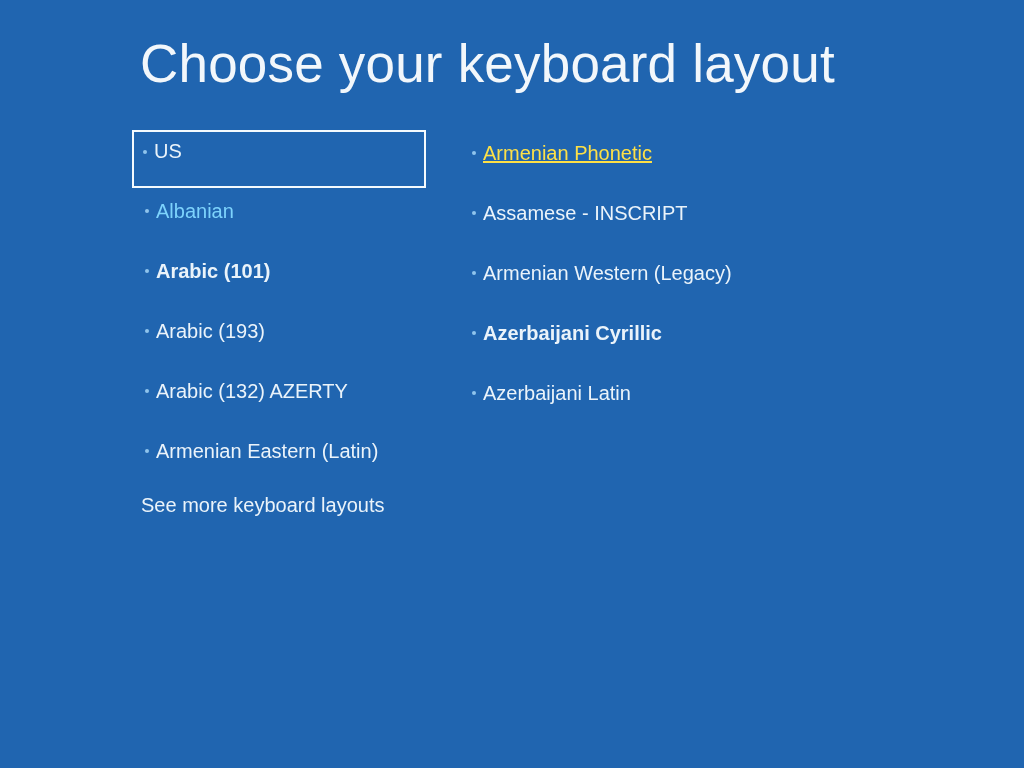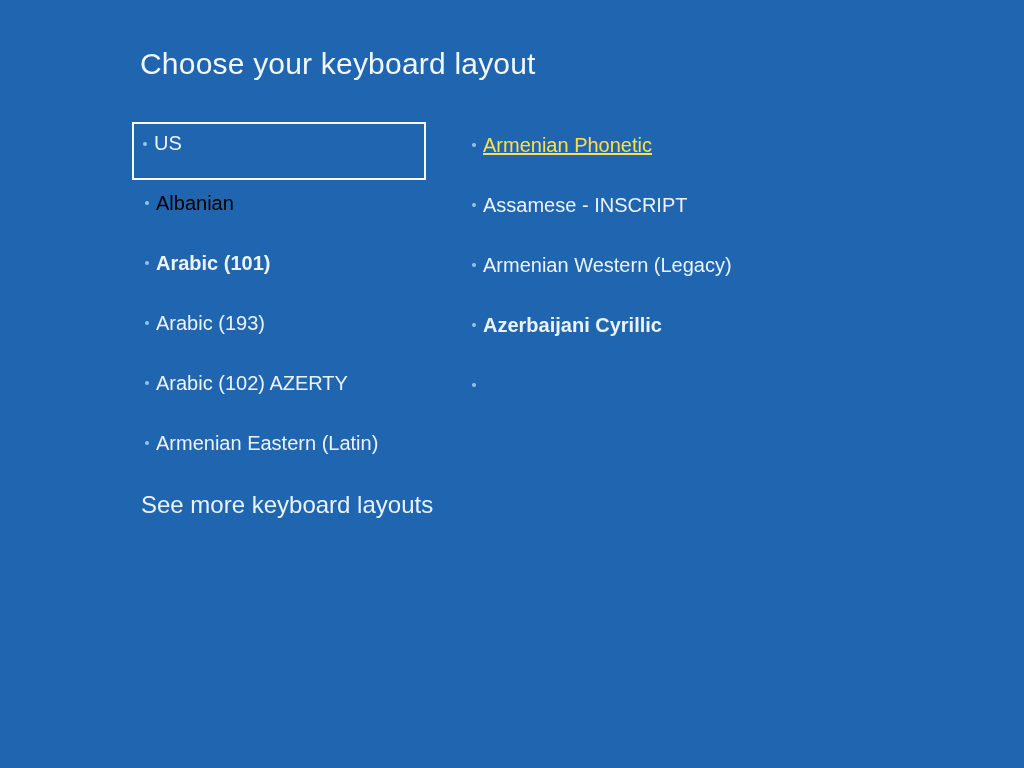--- a/index.html
+++ b/index.html
@@ -20,33 +20,33 @@
     width: 1024px;
     height: 768px;
     background: #2065B0;
   }
 
   
   #page-title {
     position: absolute;
     left: 140px;
     top: 38px;
-    font-size: 30px;
+    font-size: 53px;
     font-weight: 300;
     line-height: 52px;
     color: #F2F7FB;
     letter-spacing: 0.2px;
     white-space: nowrap;
   }
 
   
   #layout-list {
     position: absolute;
     left: 0;
-    top: 4px;
+    top: 12px;
     width: 1024px;
     height: 546px;
   }
   .column {
     position: absolute;
     top: 118px;
     width: 400px;
   }
   #column-left  { left: 132px; }
   #column-right { left: 459px; }
@@ -87,21 +87,21 @@
     line-height: 26px;
     color: #EAF3FA;
     white-space: nowrap;
   }
 
   
   #see-more-link {
     position: absolute;
     left: 141px;
     top: 492px;
-    font-size: 24px;
+    font-size: 20px;
     font-weight: 300;
     line-height: 26px;
     color: #EAF3FA;
     white-space: nowrap;
     cursor: pointer;
   }
 </style>
 </head>
 <body style="background: rgb(32, 101, 176);">
 
@@ -110,33 +110,33 @@
   <div id="page-title" style="color: rgb(242, 247, 251);">Choose your keyboard layout</div>
 
   <div id="layout-list">
     <div class="column" id="column-left">
         <div class="layout-item selected" style="border-color: rgb(244, 250, 254);">
           <span class="bullet" style="background: rgb(143, 196, 236);"></span>
           <span class="layout-label" style="color: rgb(234, 243, 250);">US</span>
         </div>
         <div class="layout-item">
           <span class="bullet" style="background: rgb(143, 196, 236);"></span>
-          <span class="layout-label" style="color: #000000;">Albanian</span>
+          <span class="layout-label" style="color: #7dd3fc;">Albanian</span>
         </div>
         <div class="layout-item">
           <span class="bullet" style="background: rgb(143, 196, 236);"></span>
           <span class="layout-label" style="color: rgb(234, 243, 250); font-weight: bold;">Arabic (101)</span>
         </div>
         <div class="layout-item">
           <span class="bullet" style="background: rgb(143, 196, 236);"></span>
           <span class="layout-label" style="color: rgb(234, 243, 250);">Arabic (193)</span>
         </div>
         <div class="layout-item">
           <span class="bullet" style="background: rgb(143, 196, 236);"></span>
-          <span class="layout-label" style="color: rgb(234, 243, 250);">Arabic (102) AZERTY</span>
+          <span class="layout-label" style="color: rgb(234, 243, 250);">Arabic (132) AZERTY</span>
         </div>
         <div class="layout-item">
           <span class="bullet" style="background: rgb(143, 196, 236);"></span>
           <span class="layout-label" style="color: rgb(234, 243, 250);">Armenian Eastern (Latin)</span>
         </div>
       </div>
     <div class="column" id="column-right">
         <div class="layout-item">
           <span class="bullet" style="background: rgb(143, 196, 236);"></span>
           <span class="layout-label" style="color: #fde047; text-decoration: underline;">Armenian Phonetic</span>
@@ -148,19 +148,20 @@
         <div class="layout-item">
           <span class="bullet" style="background: rgb(143, 196, 236);"></span>
           <span class="layout-label" style="color: rgb(234, 243, 250);">Armenian Western (Legacy)</span>
         </div>
         <div class="layout-item">
           <span class="bullet" style="background: rgb(143, 196, 236);"></span>
           <span class="layout-label" style="color: rgb(234, 243, 250); font-weight: bold;">Azerbaijani Cyrillic</span>
         </div>
         <div class="layout-item">
           <span class="bullet" style="background: rgb(143, 196, 236);"></span>
+          <span class="layout-label" style="color: rgb(234, 243, 250);">Azerbaijani Latin</span>
         </div>
       </div>
   </div>
 
   <div id="see-more-link" style="color: rgb(234, 243, 250);">See more keyboard layouts</div>
 
 </div>
 
 </body></html>

